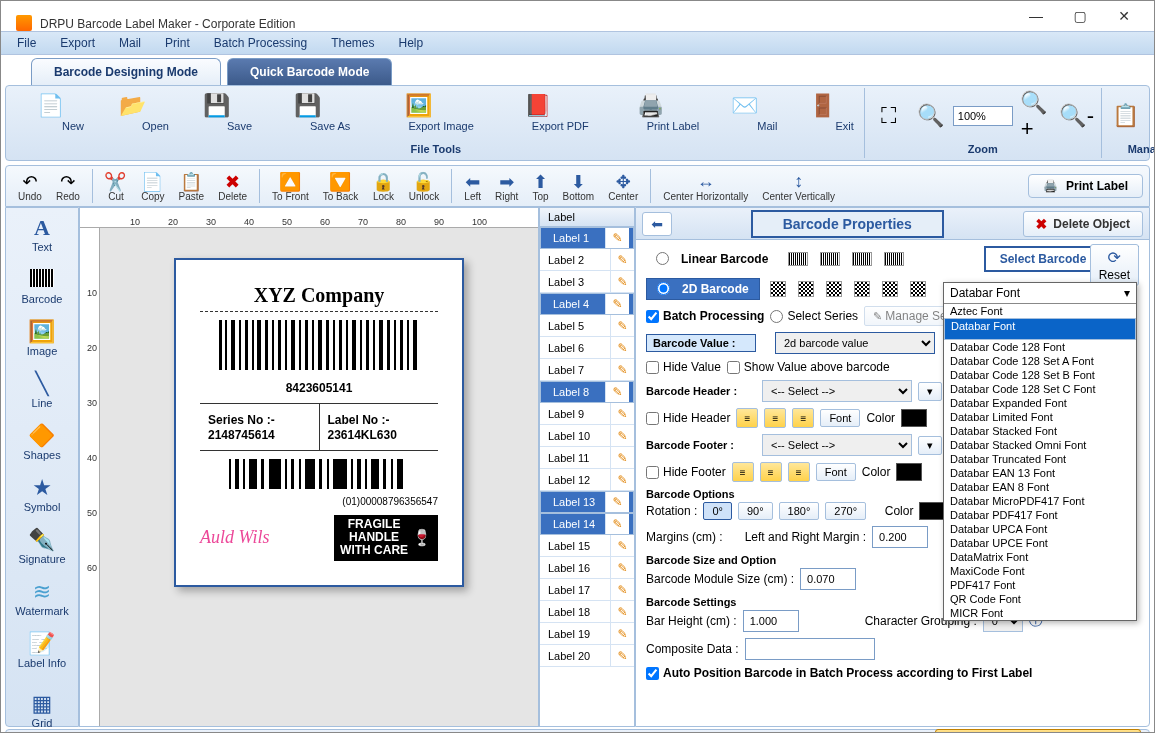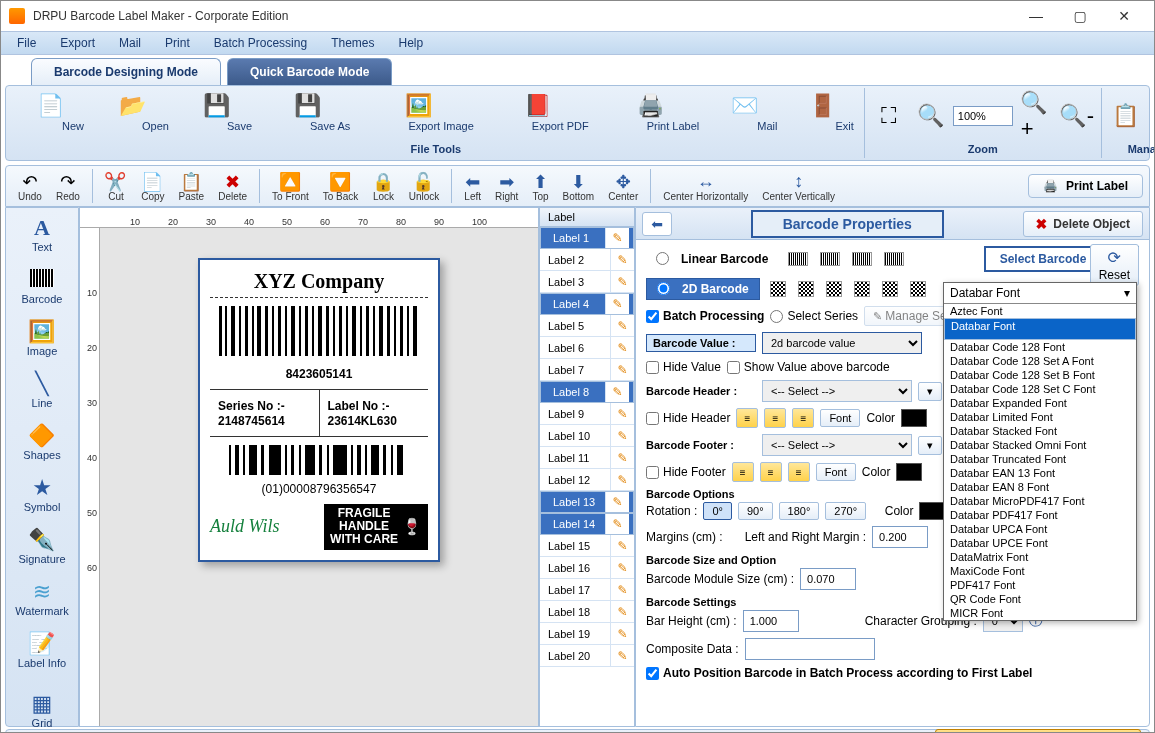--- a/index.html
+++ b/index.html
@@ -1,19 +1,19 @@
 <!DOCTYPE html>
 <html><head>
 <meta charset="utf-8">
 <style>
 * { box-sizing: border-box; margin: 0; padding: 0; font-family: "Segoe UI", Tahoma, sans-serif; font-size: 12px; }
 body { background: #fff; width: 1155px; height: 733px; overflow: hidden; border: 1px solid #888; }
 
 
-.titlebar { height: 30px; background: #fff; display: flex; align-items: center; padding: 0 8px; }
+.titlebar { height: 30px; background: #fff; display: flex; align-items: flex-end; padding: 0 8px; margin-left: 7px; }
 .titlebar .app-icon { width: 16px; height: 16px; margin-right: 8px; background: linear-gradient(#f90,#f60); border-radius: 2px; }
 .titlebar .title { flex: 1; font-size: 12px; color: #333; }
 .titlebar .winbtn { width: 44px; height: 30px; display: flex; align-items: center; justify-content: center; color: #333; font-size: 14px; cursor: pointer; }
 
 
 .menubar { height: 24px; background: linear-gradient(#d9e8f7,#c2d9f0); display: flex; align-items: center; padding: 0 4px; border-top: 1px solid #b0c4e0; border-bottom: 1px solid #b0c4e0; }
 .menubar .menuitem { padding: 0 12px; color: #1a3a6e; cursor: pointer; height: 100%; display: flex; align-items: center; }
 
 
 .modetabs { height: 30px; background: #fff; display: flex; align-items: flex-end; padding: 0 30px; }
@@ -52,32 +52,32 @@
 .stool .slabel { font-size: 11px; color: #1a3a6e; }
 .ssep { width: 80%; height: 1px; background: #a5bfdd; }
 
 .canvas-area { flex: 0 0 460px; background: #e5e5e5; border: 1px solid #a5bfdd; position: relative; display: flex; flex-direction: column; }
 .ruler-h { height: 20px; background: #fff; border-bottom: 1px solid #aaa; display: flex; align-items: flex-end; font-size: 9px; padding-left: 30px; position: relative; overflow: hidden; }
 .ruler-h span { position: absolute; font-size: 9px; color: #333; }
 .canvas-inner { flex: 1; display: flex; }
 .ruler-v { width: 20px; background: #fff; border-right: 1px solid #aaa; position: relative; }
 .ruler-v span { position: absolute; font-size: 9px; color: #333; right: 2px; }
 .label-canvas { flex: 1; display: flex; align-items: flex-start; justify-content: center; padding: 30px; overflow: hidden; }
-.label { width: 242px; background: #fff; border: 2px solid #2c5aa0; box-shadow: 4px 4px 8px rgba(0,0,0,0.3); padding: 10px; }
+.label { width: 290px; background: #fff; border: 2px solid #2c5aa0; box-shadow: 4px 4px 8px rgba(0,0,0,0.3); padding: 24px; }
 .label .company { text-align: center; font-family: Georgia, serif; font-size: 20px; font-weight: bold; border-bottom: 1px dashed #333; padding-bottom: 4px; }
 .label .bc1 { margin: 8px auto; text-align: center; }
 .barcode-svg { height: 50px; }
 .label .bcnum { text-align: center; font-weight: bold; font-size: 12px; }
 .label .row2 { display: flex; border-top: 1px solid #333; border-bottom: 1px solid #333; margin-top: 8px; }
 .label .cell { flex: 1; padding: 8px; font-weight: bold; font-size: 13px; }
 .label .cell:first-child { border-right: 1px solid #333; }
 .label .bc2 { text-align: center; margin-top: 8px; }
-.label .bc2num { font-size: 12px; text-align: center; }
+.label .bc2num { font-size: 10px; text-align: right; }
 .label .row3 { display: flex; justify-content: space-between; align-items: center; margin-top: 8px; }
-.sig { font-family: cursive; font-style: italic; font-size: 18px; color: #15803d; }
+.sig { font-family: cursive; font-style: italic; font-size: 18px; color: #ec4899; }
 .fragile { background: #000; color: #fff; font-size: 8px; font-weight: bold; text-align: center; padding: 3px 6px; line-height: 1.1; display: flex; align-items: center; gap: 4px; }
 
 .label-list { flex: 0 0 96px; background: #fff; border: 1px solid #a5bfdd; overflow-y: auto; }
 .lhead { background: linear-gradient(#f0f5fb,#d5e3f3); padding: 3px 8px; font-size: 11px; border-bottom: 1px solid #a5bfdd; }
 .lrow { display: flex; align-items: center; border-bottom: 1px solid #d5e3f3; height: 22px; cursor: pointer; }
 .lrow.sel { background: #3a70c0; color: #fff; }
 .lrow .lname { flex: 1; padding: 0 8px; font-size: 11px; }
 .lrow .ledit { width: 24px; text-align: center; color: #e08000; font-size: 12px; background: #fff; border-left: 1px solid #d5e3f3; height: 100%; display: flex; align-items: center; justify-content: center; }
 .lrow.sel .ledit { color: #e08000; }
 
@@ -633,21 +633,21 @@
           </label>
         <label class="chk">
             <input type="radio" style="">
             <span>Select Series</span>
           </label>
         <button class="btn-sm" style="opacity:.5;">✎ <span>Manage Series</span></button>
       </div>
 
       <div class="prow">
         <span class="plabel box">Barcode Value :</span>
-        <select class="sel" style="width:160px;border:1.5px solid #2c5aa0;"><option>2d barcode value</option></select>
+        <select class="sel" style="width:160px;border:1.5px solid #2c5aa0;margin-left:13px;"><option>2d barcode value</option></select>
       </div>
       <div class="prow">
         <label class="chk">
             <input type="checkbox" style="">
             <span>Hide Value</span>
           </label>
         <label class="chk">
             <input type="checkbox" style="">
             <span>Show Value above barcode</span>
           </label>

